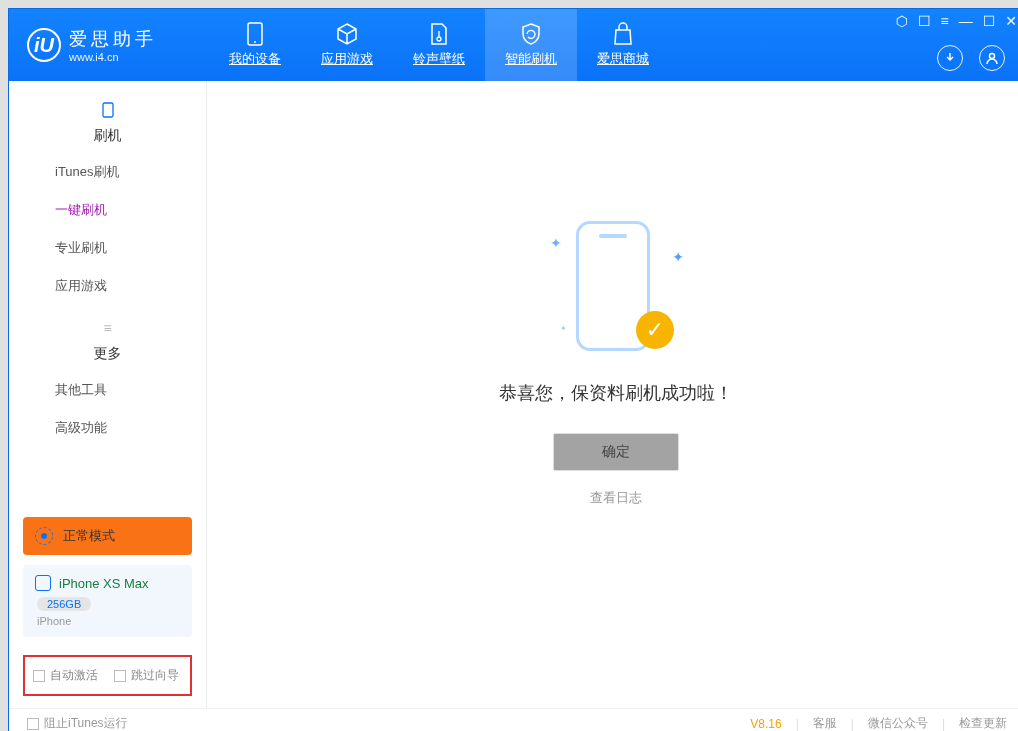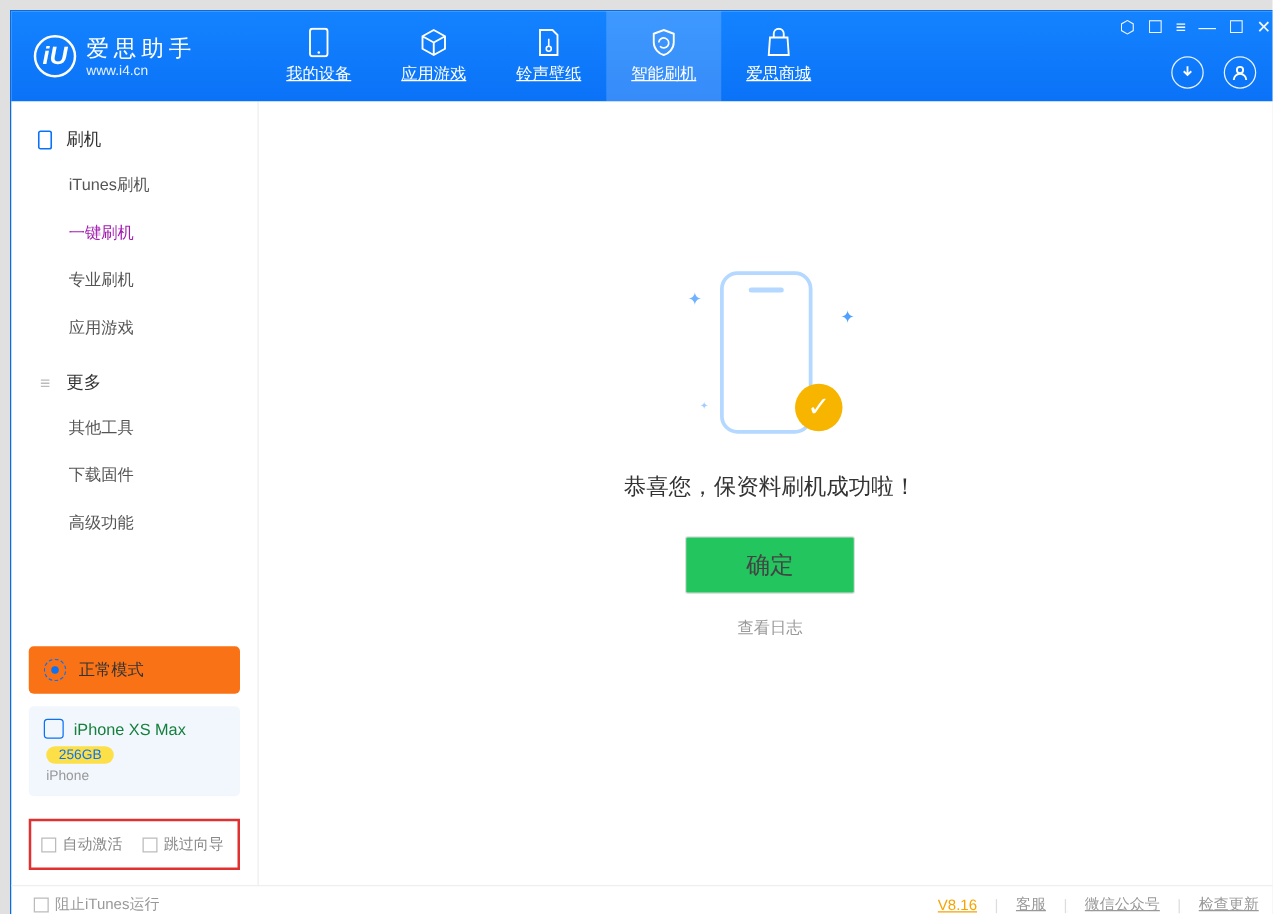--- a/index.html
+++ b/index.html
@@ -15,52 +15,52 @@
 .tab { width: 92px; display: flex; flex-direction: column; align-items: center; justify-content: center; gap: 4px; cursor: pointer; font-size: 13px; position: relative; text-decoration: underline; }
 .tab.active { background: rgba(255,255,255,0.18); }
 .tab-icon { width: 24px; height: 24px; display: flex; align-items: center; justify-content: center; }
 .winctrl { position: absolute; top: 4px; right: 8px; display: flex; gap: 10px; align-items: center; }
 .winctrl span { cursor: pointer; font-size: 14px; opacity: 0.95; }
 .user-icons { position: absolute; bottom: 10px; right: 20px; display: flex; gap: 16px; }
 .user-icons .circ { width: 26px; height: 26px; border: 1.8px solid rgba(255,255,255,0.9); border-radius: 50%; display: flex; align-items: center; justify-content: center; cursor: pointer; }
 .body { flex: 1; display: flex; overflow: hidden; }
 .sidebar { width: 198px; border-right: 1px solid #eee; display: flex; flex-direction: column; padding-top: 14px; }
 .side-section { margin-bottom: 8px; }
-.side-header { display: flex; align-items: center; padding: 8px 20px; font-size: 14px; color: #333; gap: 10px; }
+.side-header { display: flex; align-items: center; padding: 8px 20px; font-size: 14px; color: #333; gap: 10px; flex-direction: column; }
 .side-header .sh-icon { width: 14px; height: 14px; display: flex; align-items: center; justify-content: center; color: #0a72f7; }
 .side-item { padding: 10px 20px 10px 46px; font-size: 13px; color: #555; cursor: pointer; }
 .side-item.active { color: #a21caf; }
 .side-fill { flex: 1; }
 .mode-card { margin: 6px 14px; background: #f97316; border-radius: 4px; padding: 10px 12px; display: flex; align-items: center; gap: 10px; font-size: 13px; color: #333; }
 .mode-dot { width: 18px; height: 18px; border-radius: 50%; border: 1.5px dashed #0a72f7; display: flex; align-items: center; justify-content: center; }
 .mode-dot::after { content: ""; width: 6px; height: 6px; background: #0a72f7; border-radius: 50%; }
 .device-card { margin: 4px 14px 10px 14px; background: #f2f6fd; border-radius: 4px; padding: 10px 12px; font-size: 13px; }
 .device-line1 { display: flex; align-items: flex-end; gap: 8px; color: #15803d; font-weight: 500; }
 .dev-icon { width: 16px; height: 16px; border: 1.5px solid #0a72f7; border-radius: 3px; }
-.storage-pill { display: inline-block; background: #fde047; color: #0a72f7; border-radius: 10px; padding: 1px 10px; font-size: 11px; margin-top: 6px; margin-left: 2px; }
+.storage-pill { display: inline-block; background: #e5e5e5; color: #0a72f7; border-radius: 10px; padding: 1px 10px; font-size: 11px; margin-top: 6px; margin-left: 2px; }
 .device-sub { color: #999; font-size: 11px; margin-top: 4px; margin-left: 2px; }
 .checkbox-area { margin: 8px 14px 12px 14px; border: 2px solid #e03030; padding: 10px 8px; display: flex; gap: 16px; font-size: 12px; color: #888; }
 .cb { display: flex; align-items: center; gap: 5px; cursor: pointer; }
 .cb-box { width: 12px; height: 12px; border: 1px solid #bbb; }
 .content { flex: 1; display: flex; flex-direction: column; align-items: center; justify-content: center; padding-bottom: 70px; }
 .success-art { position: relative; width: 120px; height: 150px; margin-bottom: 18px; }
 .phone-shape { position: absolute; left: 20px; top: 8px; width: 74px; height: 130px; border: 3px solid #b4d8ff; border-radius: 14px; background: #fff; }
 .phone-shape::before { content: ""; position: absolute; top: 10px; left: 50%; transform: translateX(-50%); width: 28px; height: 4px; background: #b4d8ff; border-radius: 3px; }
 .check-badge { position: absolute; right: 2px; bottom: 14px; width: 38px; height: 38px; background: #f7b500; border-radius: 50%; display: flex; align-items: center; justify-content: center; color: #fff; font-size: 22px; }
 .sparkle { position: absolute; color: #6fb2ff; font-size: 14px; }
 .sp1 { left: -6px; top: 22px; }
 .sp2 { right: -8px; top: 36px; color: #4fa0ff; }
 .sp3 { left: 4px; bottom: 30px; font-size: 8px; color: #a0cfff; }
 .msg { font-size: 18px; color: #333; margin-bottom: 28px; }
-.ok-btn { padding: 9px 48px; border: 1px solid #ddd; background: #22c55e; font-size: 19px; color: #444; cursor: pointer; border-radius: 2px; }
+.ok-btn { padding: 9px 48px; border: 1px solid #ddd; background: #a3a3a3; font-size: 14px; color: #444; cursor: pointer; border-radius: 2px; }
 .log-link { margin-top: 18px; font-size: 13px; color: #999; cursor: pointer; }
 .footer { height: 30px; border-top: 1px solid #eee; display: flex; align-items: center; padding: 0 18px; font-size: 12px; color: #999; }
 .footer .cb { color: #999; }
 .footer-right { margin-left: auto; display: flex; align-items: center; gap: 14px; }
-.footer-right span { cursor: pointer; text-decoration: underline; }
+.footer-right span { cursor: pointer; }
 .divider { color: #ddd; }
 svg { display: block; }
 </style>
 </head>
 <body>
 
 <div class="window">
 
   <div class="titlebar">
     <div class="logo-area">
@@ -153,21 +153,20 @@
         <div class="side-item active">一键刷机</div>
         <div class="side-item">专业刷机</div>
         <div class="side-item">应用游戏</div>
       </div>
       <div class="side-section">
         <div class="side-header">
           <span class="sh-icon" style="color:#bbb;">≡</span>
           <span>更多</span>
         </div>
         <div class="side-item">其他工具</div>
-        <div class="side-item">下载固件</div>
         <div class="side-item">高级功能</div>
       </div>
       <div class="side-fill"></div>
       <div class="mode-card">
         <div class="mode-dot"></div>
         <span>正常模式</span>
       </div>
       <div class="device-card">
         <div class="device-line1">
           <span class="dev-icon"></span>

